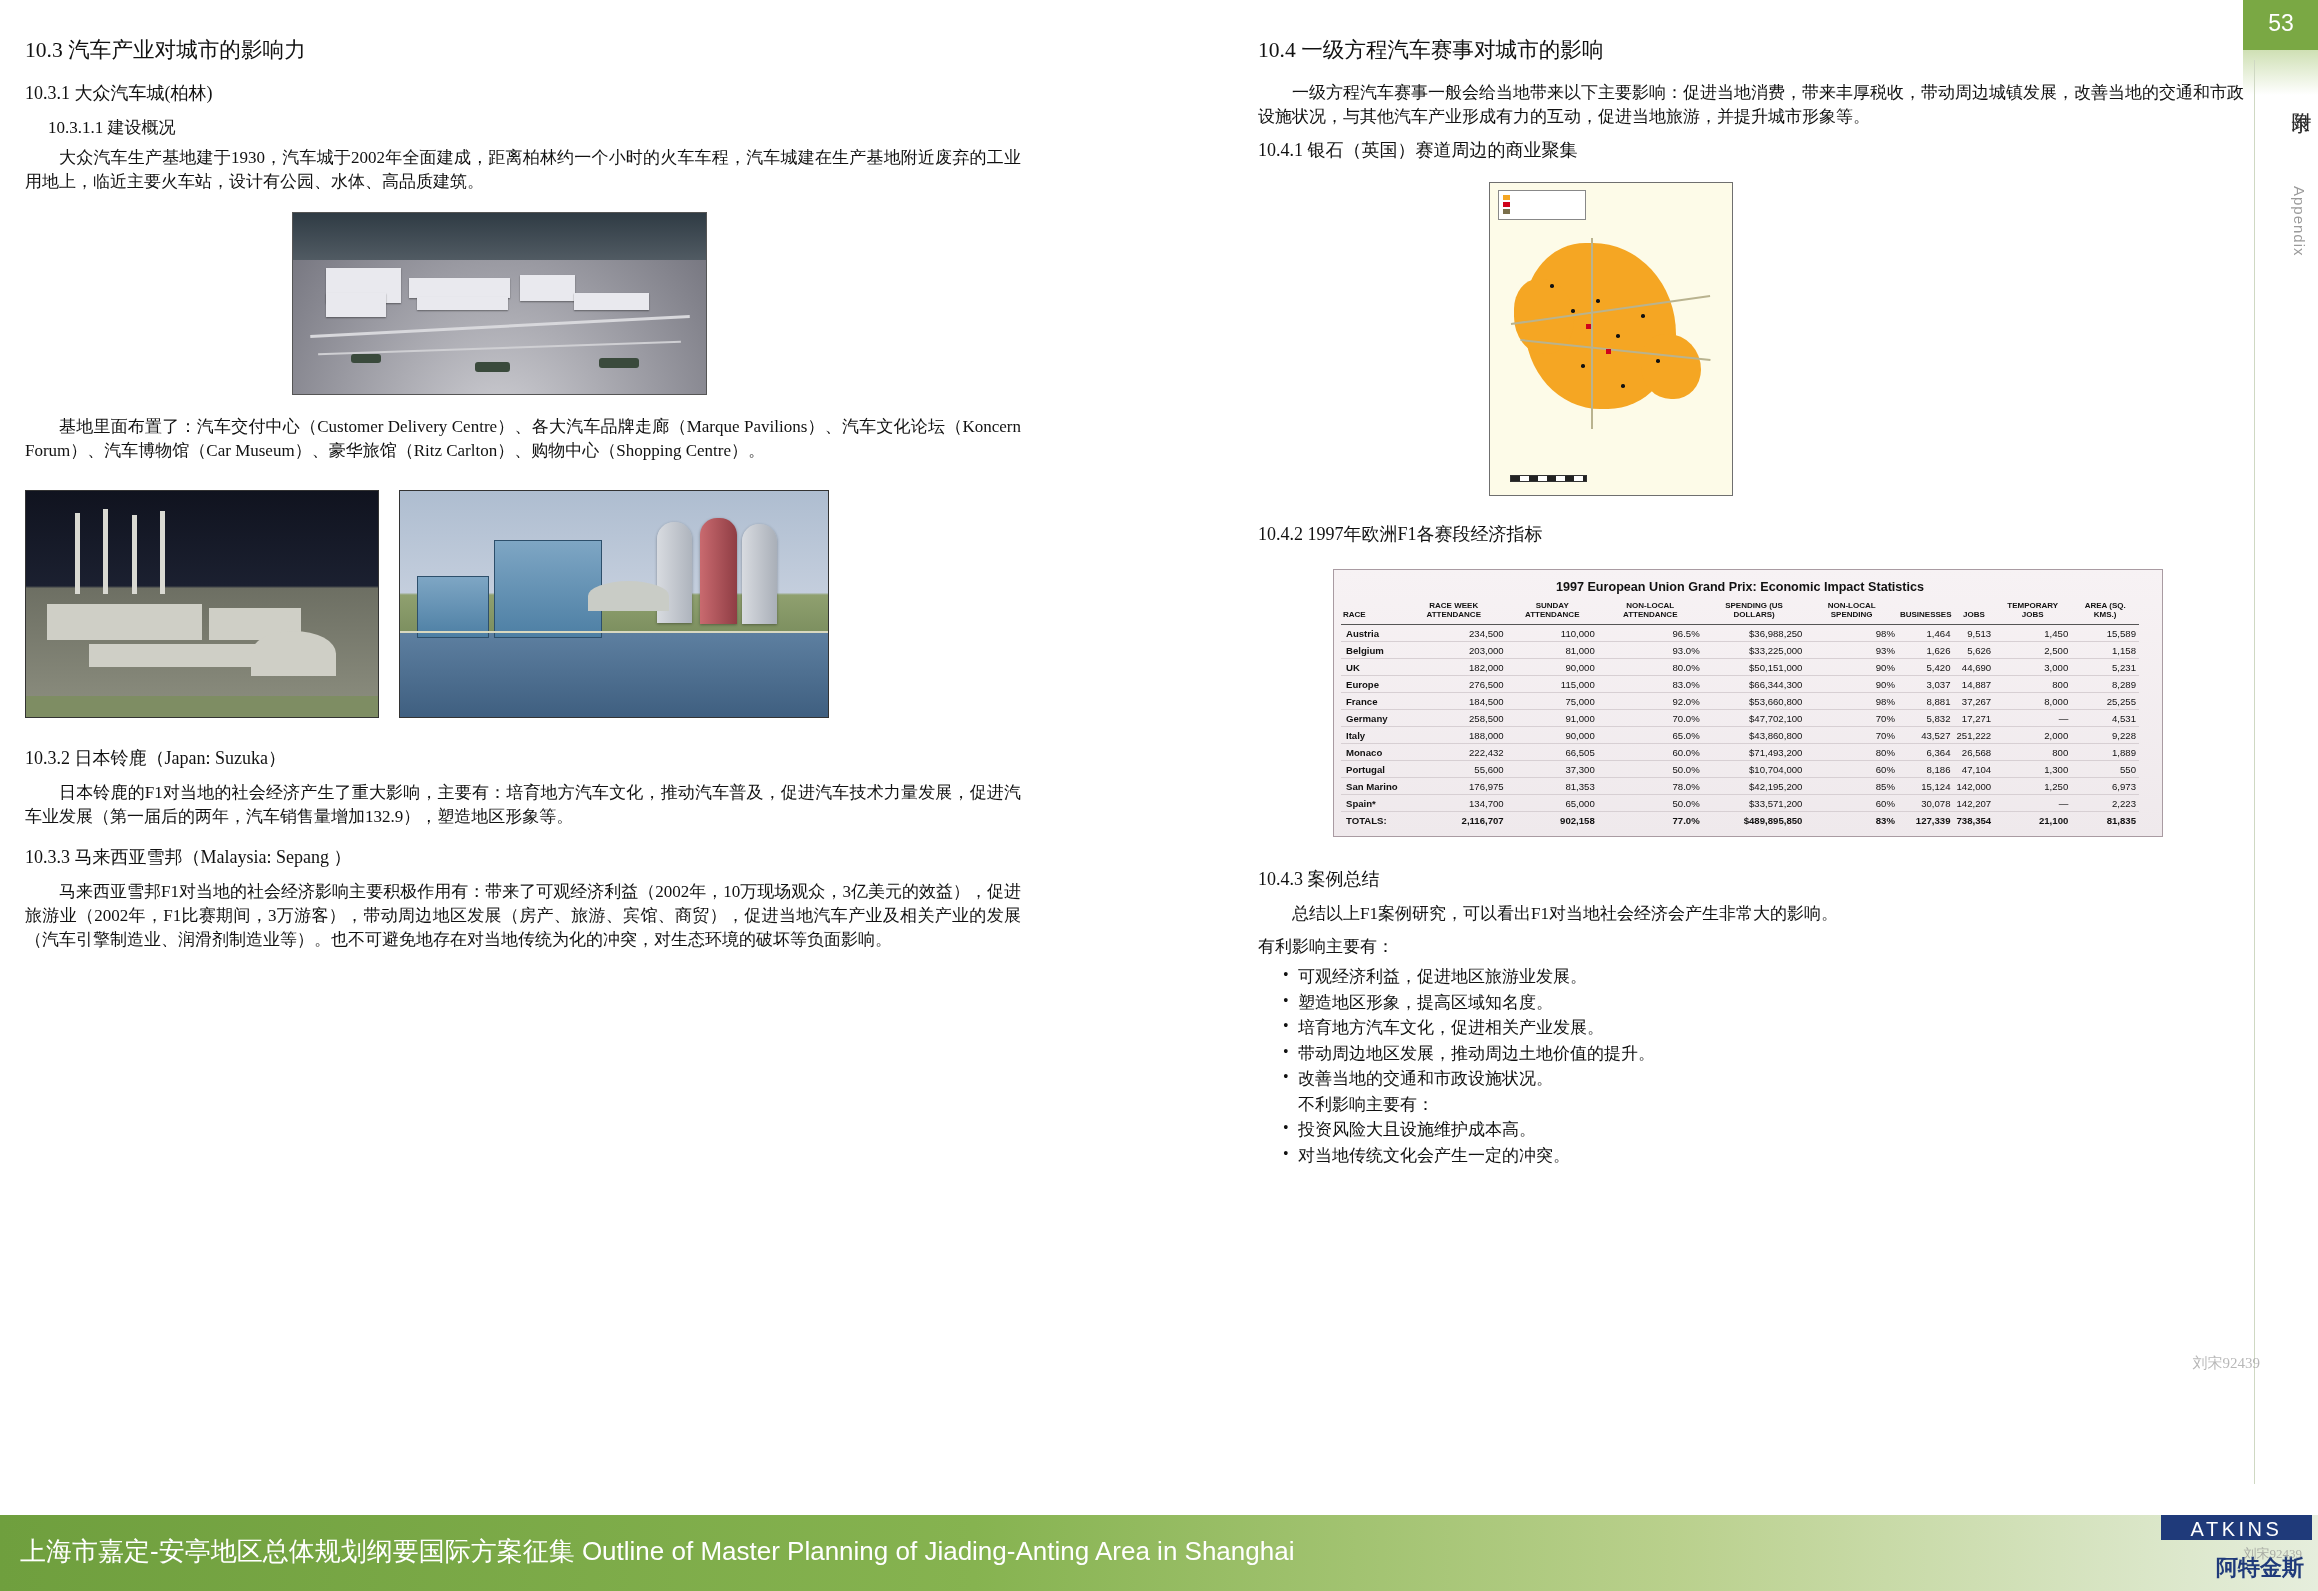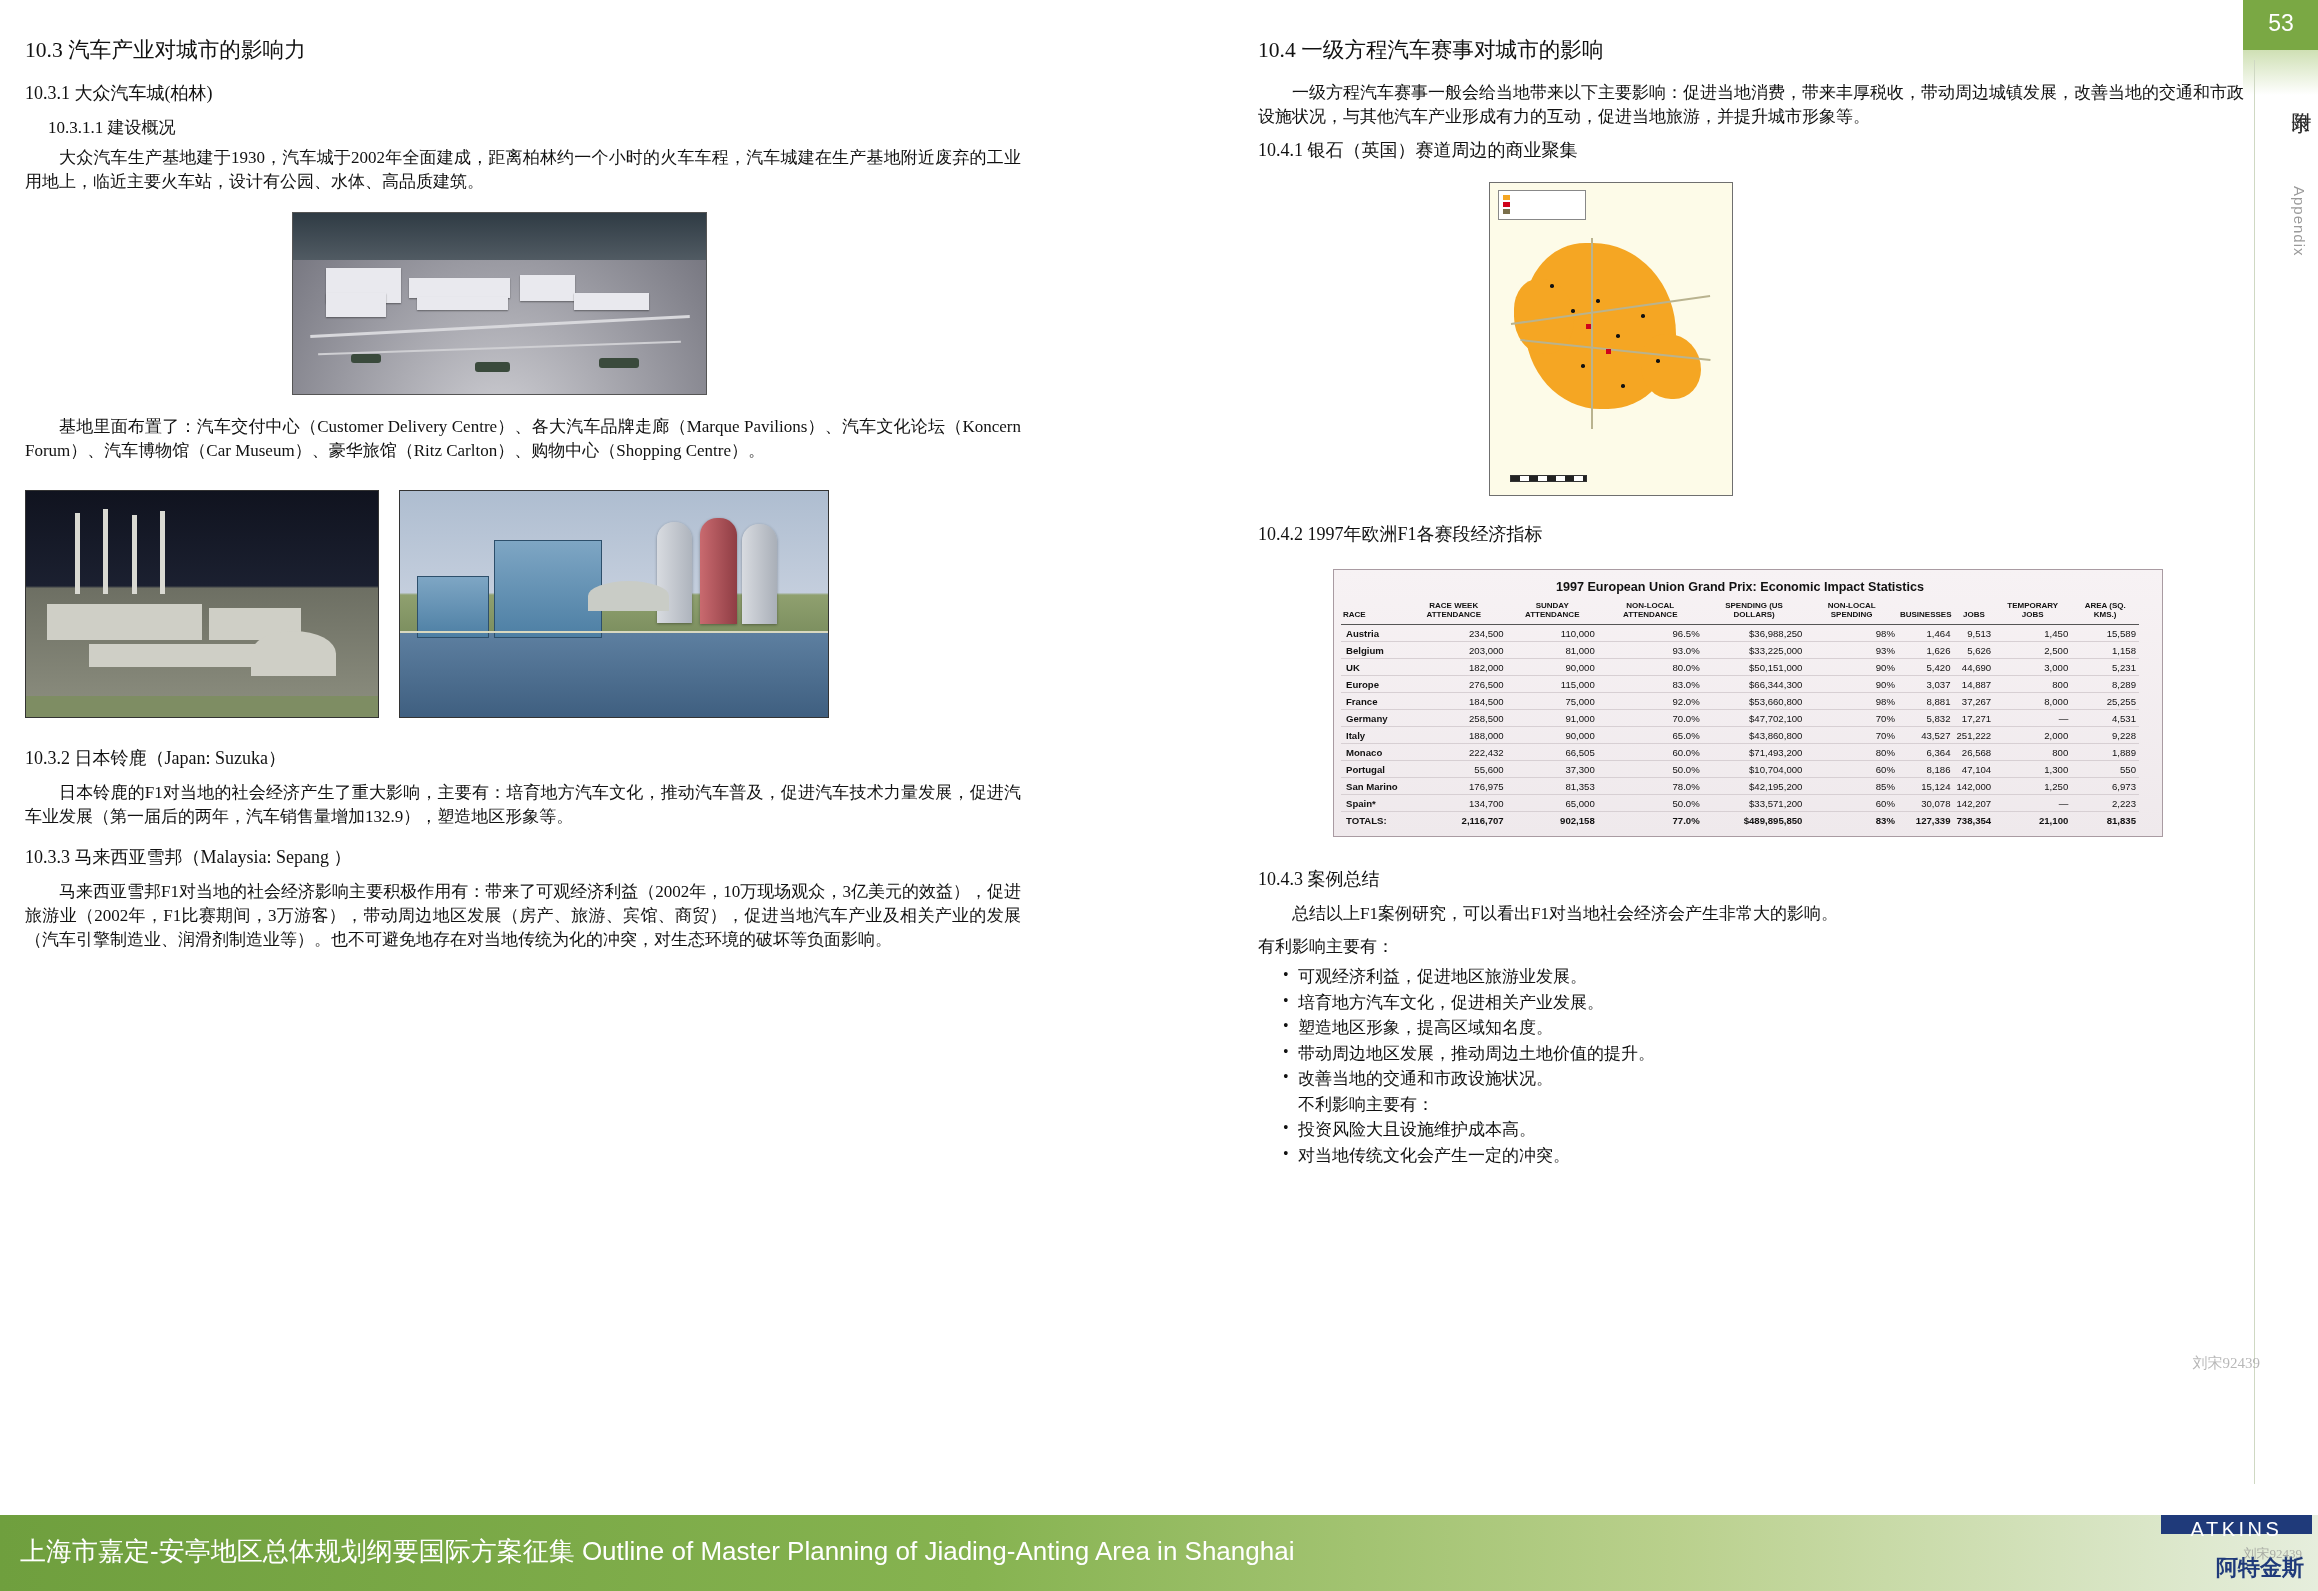--- a/index.html
+++ b/index.html
@@ -155,21 +155,21 @@
     background:linear-gradient(90deg,#6f9f3e 0%,#86b350 42%,#b9d08c 72%,#e6eedd 100%);
   }
   .footer .ftext{
     position:absolute;left:20px;top:19px;color:#fff;font-size:26px;
     font-family:"Liberation Sans", sans-serif;
   }
   .atkins{
     position:absolute;right:7px;bottom:0px;width:151px;height:76px;
   }
   .atkins .bar{
-    position:absolute;right:0;top:0;width:151px;height:19px;background:#1f3a7a;
+    position:absolute;right:0;top:0;width:151px;height:25px;background:#1f3a7a;
     color:#fff;font-size:20px;letter-spacing:3.5px;text-align:center;line-height:29px;
     font-family:"Liberation Sans", sans-serif;
   }
   .atkins .cn{
     position:absolute;right:8px;top:38px;color:#1f3a7a;font-size:22px;
     font-family:"Liberation Serif", serif;font-weight:bold;
   }
   .atkins .wm{
     position:absolute;right:10px;top:30px;color:#8b8b8b;font-size:13px;opacity:.65;
   }
@@ -458,22 +458,22 @@
     </div>
 
     <div style="height:30px"></div>
 
     <h3 class="sub">10.4.3  案例总结</h3>
     <p class="body indent">总结以上F1案例研究，可以看出F1对当地社会经济会产生非常大的影响。</p>
     <p class="body" style="margin-bottom:5px;">有利影响主要有：</p>
 
     <ul class="bullets">
       <li>可观经济利益，促进地区旅游业发展。</li>
+      <li>塑造地区形象，提高区域知名度。</li>
       <li>培育地方汽车文化，促进相关产业发展。</li>
-      <li>塑造地区形象，提高区域知名度。</li>
       <li>带动周边地区发展，推动周边土地价值的提升。</li>
       <li>改善当地的交通和市政设施状况。</li>
       <li class="nobullet">不利影响主要有：</li>
       <li>投资风险大且设施维护成本高。</li>
       <li>对当地传统文化会产生一定的冲突。</li>
     </ul>
   </div>
 
   <div class="wm-top">刘宋92439</div>
 

